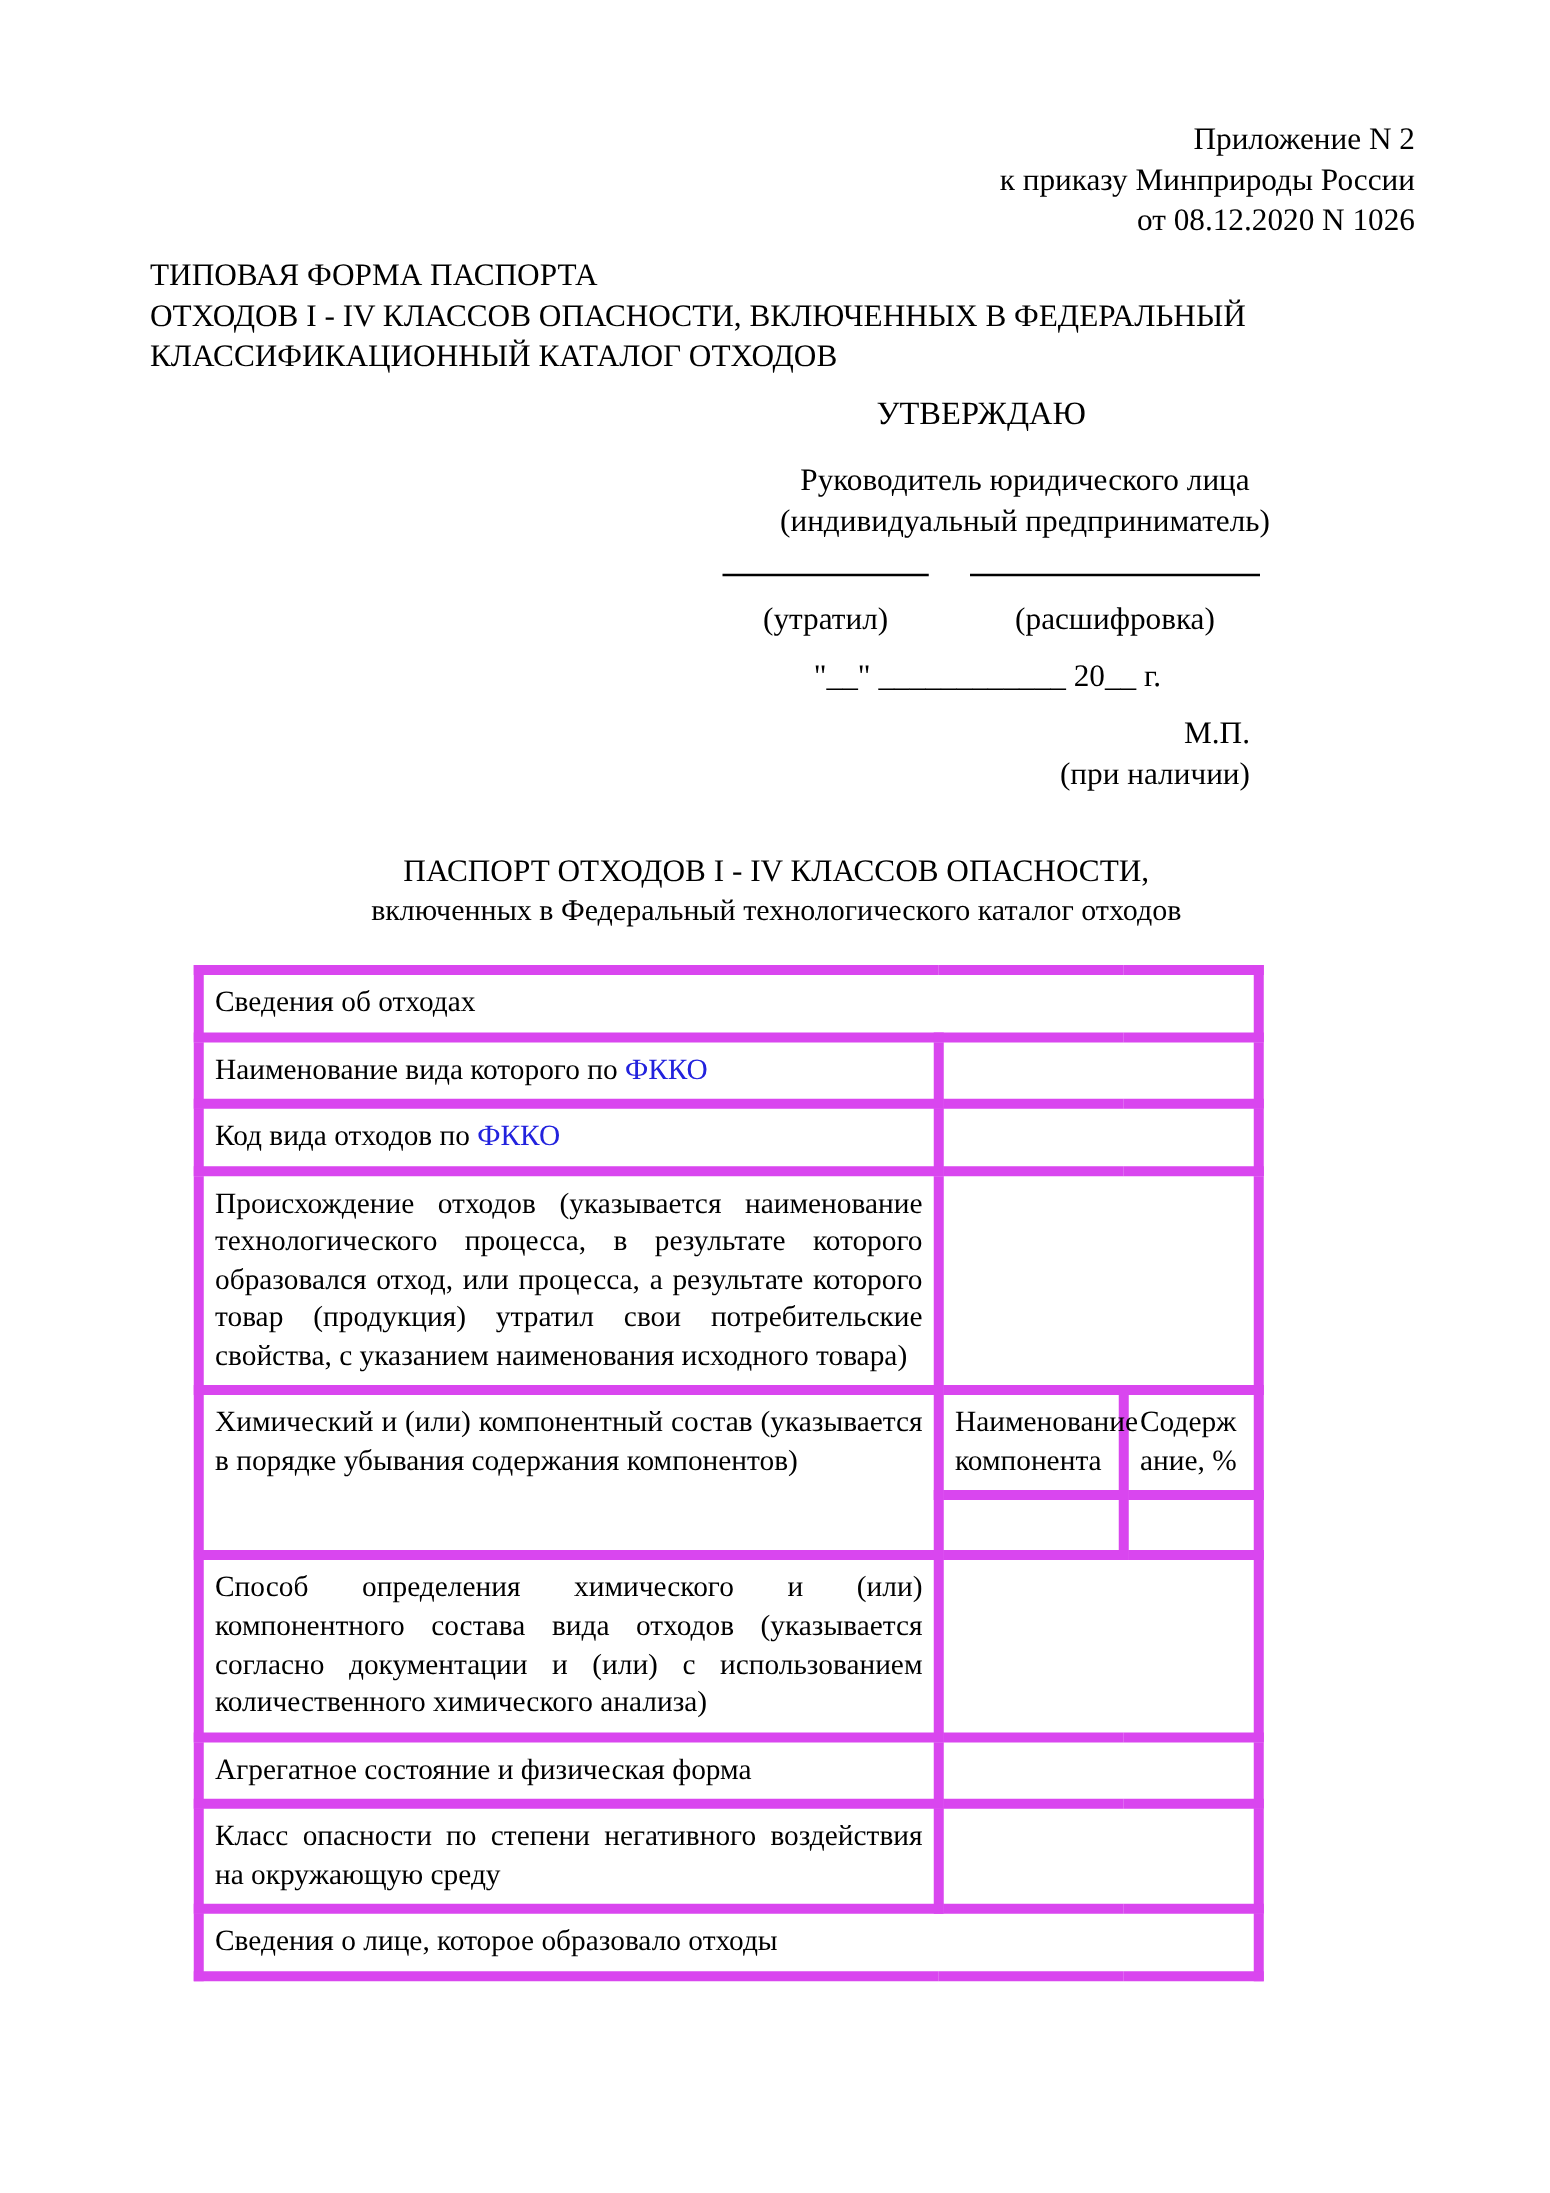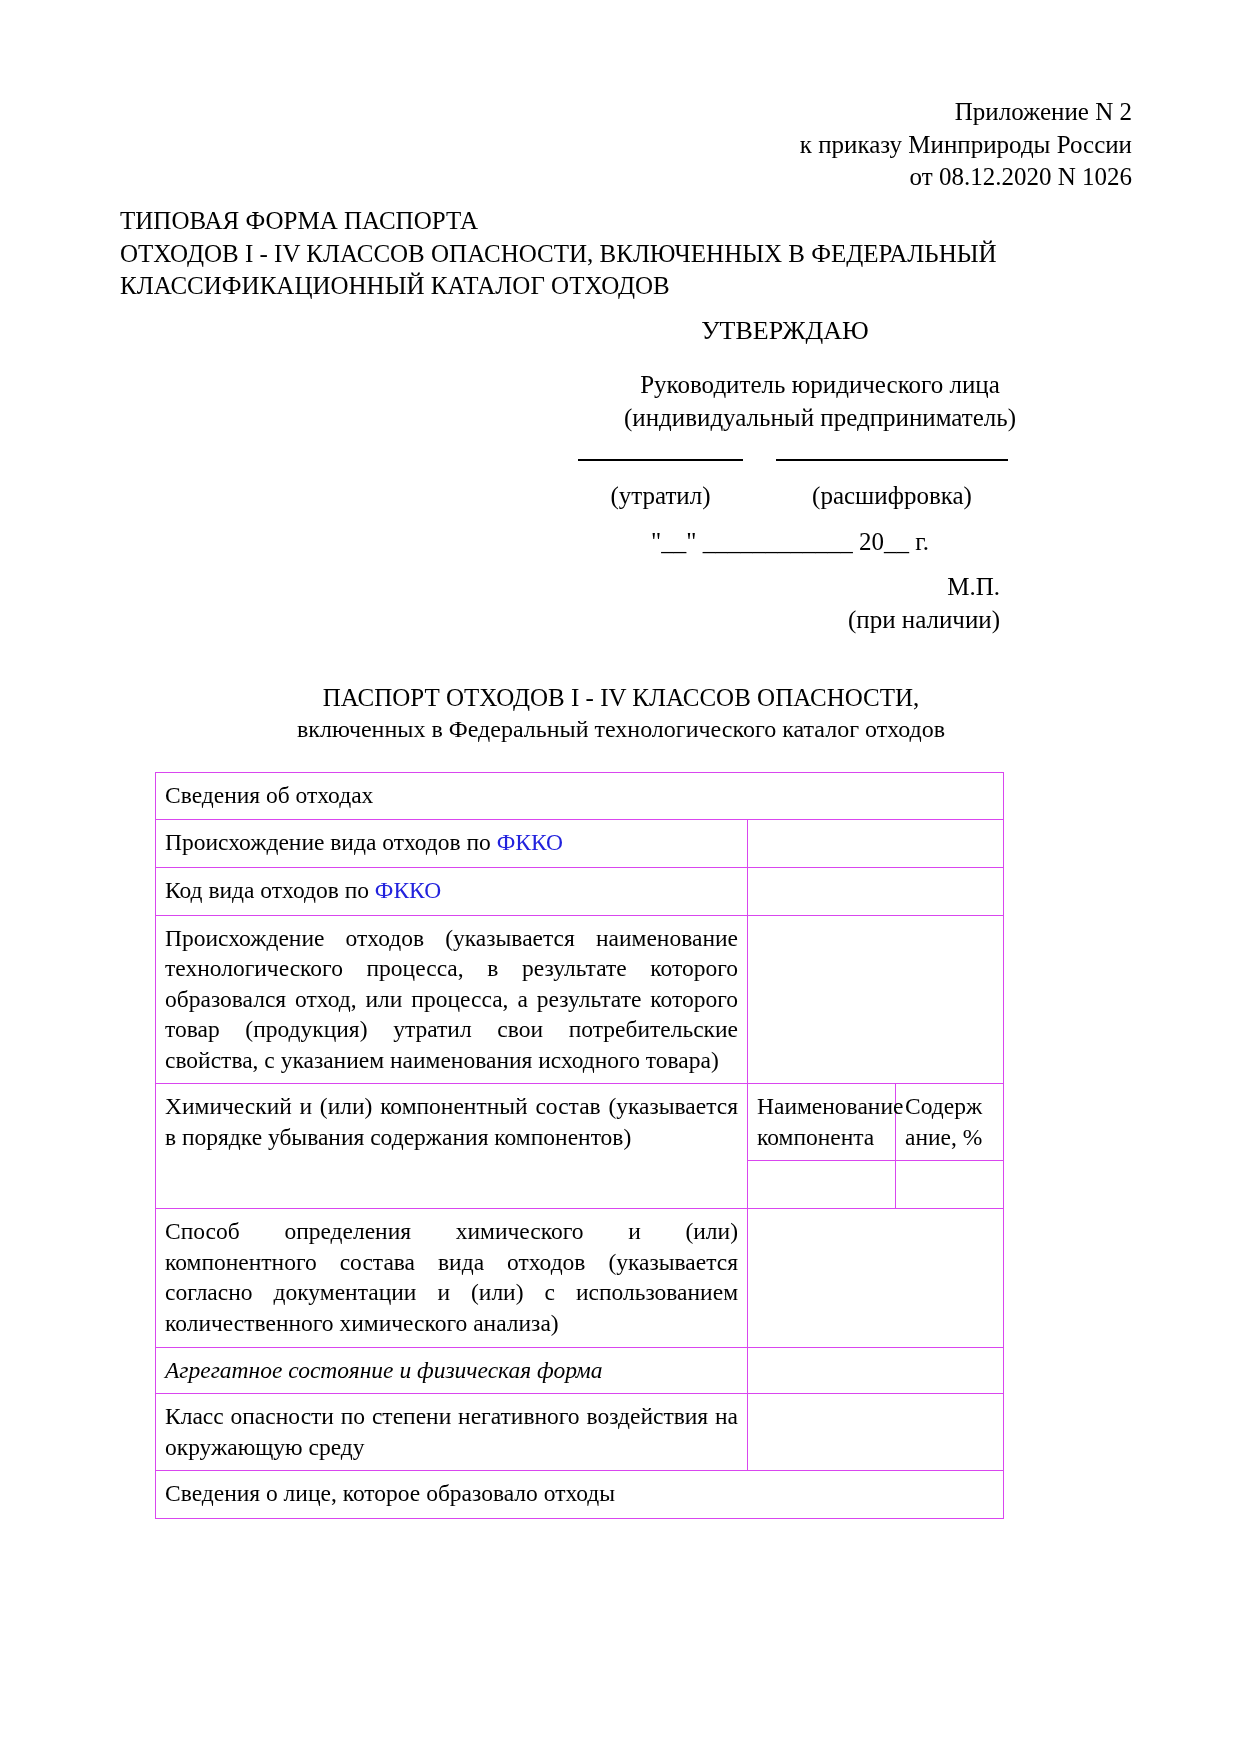--- a/index.html
+++ b/index.html
@@ -135,21 +135,21 @@
     top: 772px;
     left: 155px;
     width: 848px;
   }
   table.doc {
     border-collapse: collapse;
     width: 848px;
     table-layout: fixed;
   }
   table.doc td {
-    border: 1px solid #d946ef;
+    border: 8px solid #d946ef;
     font-size: 23.5px;
     line-height: 1.30;
     padding: 7px 9px 8px 9px;
     vertical-align: top;
     text-align: justify;
     text-align-last: left;
     hyphens: none;
     box-sizing: border-box;
   }
   td.center {
@@ -160,21 +160,21 @@
   td.value-cell { text-align: left; text-align-last: left; }
   a.link, span.link {
     color: #2222dd;
     text-decoration: none;
   }
   .col-a { width: 592px; }
   .col-b1 { width: 148px; }
   .col-b2 { width: 108px; }
   .h-origin { height: 140px; }
   .h-method { height: 126px; }
-  .h-state { height: 38px; font-style: italic; }
+  .h-state { height: 38px; }
   .h-class  { height: 74px; }
   .h-empty-comp { height: 48px; }
   .h-title { height: 46px; }
   .h-simple { height: 48px; }
   .h-footer { height: 48px; }
 </style>
 </head>
 <body>
 
 <div class="page">
@@ -227,21 +227,21 @@
         <col class="col-b1">
         <col class="col-b2">
       </colgroup>
       <tbody>
 
         <tr>
           <td class="center mid h-title" colspan="3">Сведения об отходах</td>
         </tr>
 
         <tr>
-          <td class="mid h-simple"><span>Происхождение вида отходов по </span><span class="link">ФККО</span></td>
+          <td class="mid h-simple"><span>Наименование вида которого по </span><span class="link">ФККО</span></td>
           <td class="value-cell mid h-simple" colspan="2"></td>
         </tr>
 
         <tr>
           <td class="mid h-simple"><span>Код вида отходов по </span><span class="link">ФККО</span></td>
           <td class="value-cell mid h-simple" colspan="2"></td>
         </tr>
 
         <tr>
           <td class="h-origin">Происхождение отходов (указывается наименование технологического процесса, в результате которого образовался отход, или процесса, а результате которого товар (продукция) утратил свои потребительские свойства, с указанием наименования исходного товара)</td>

